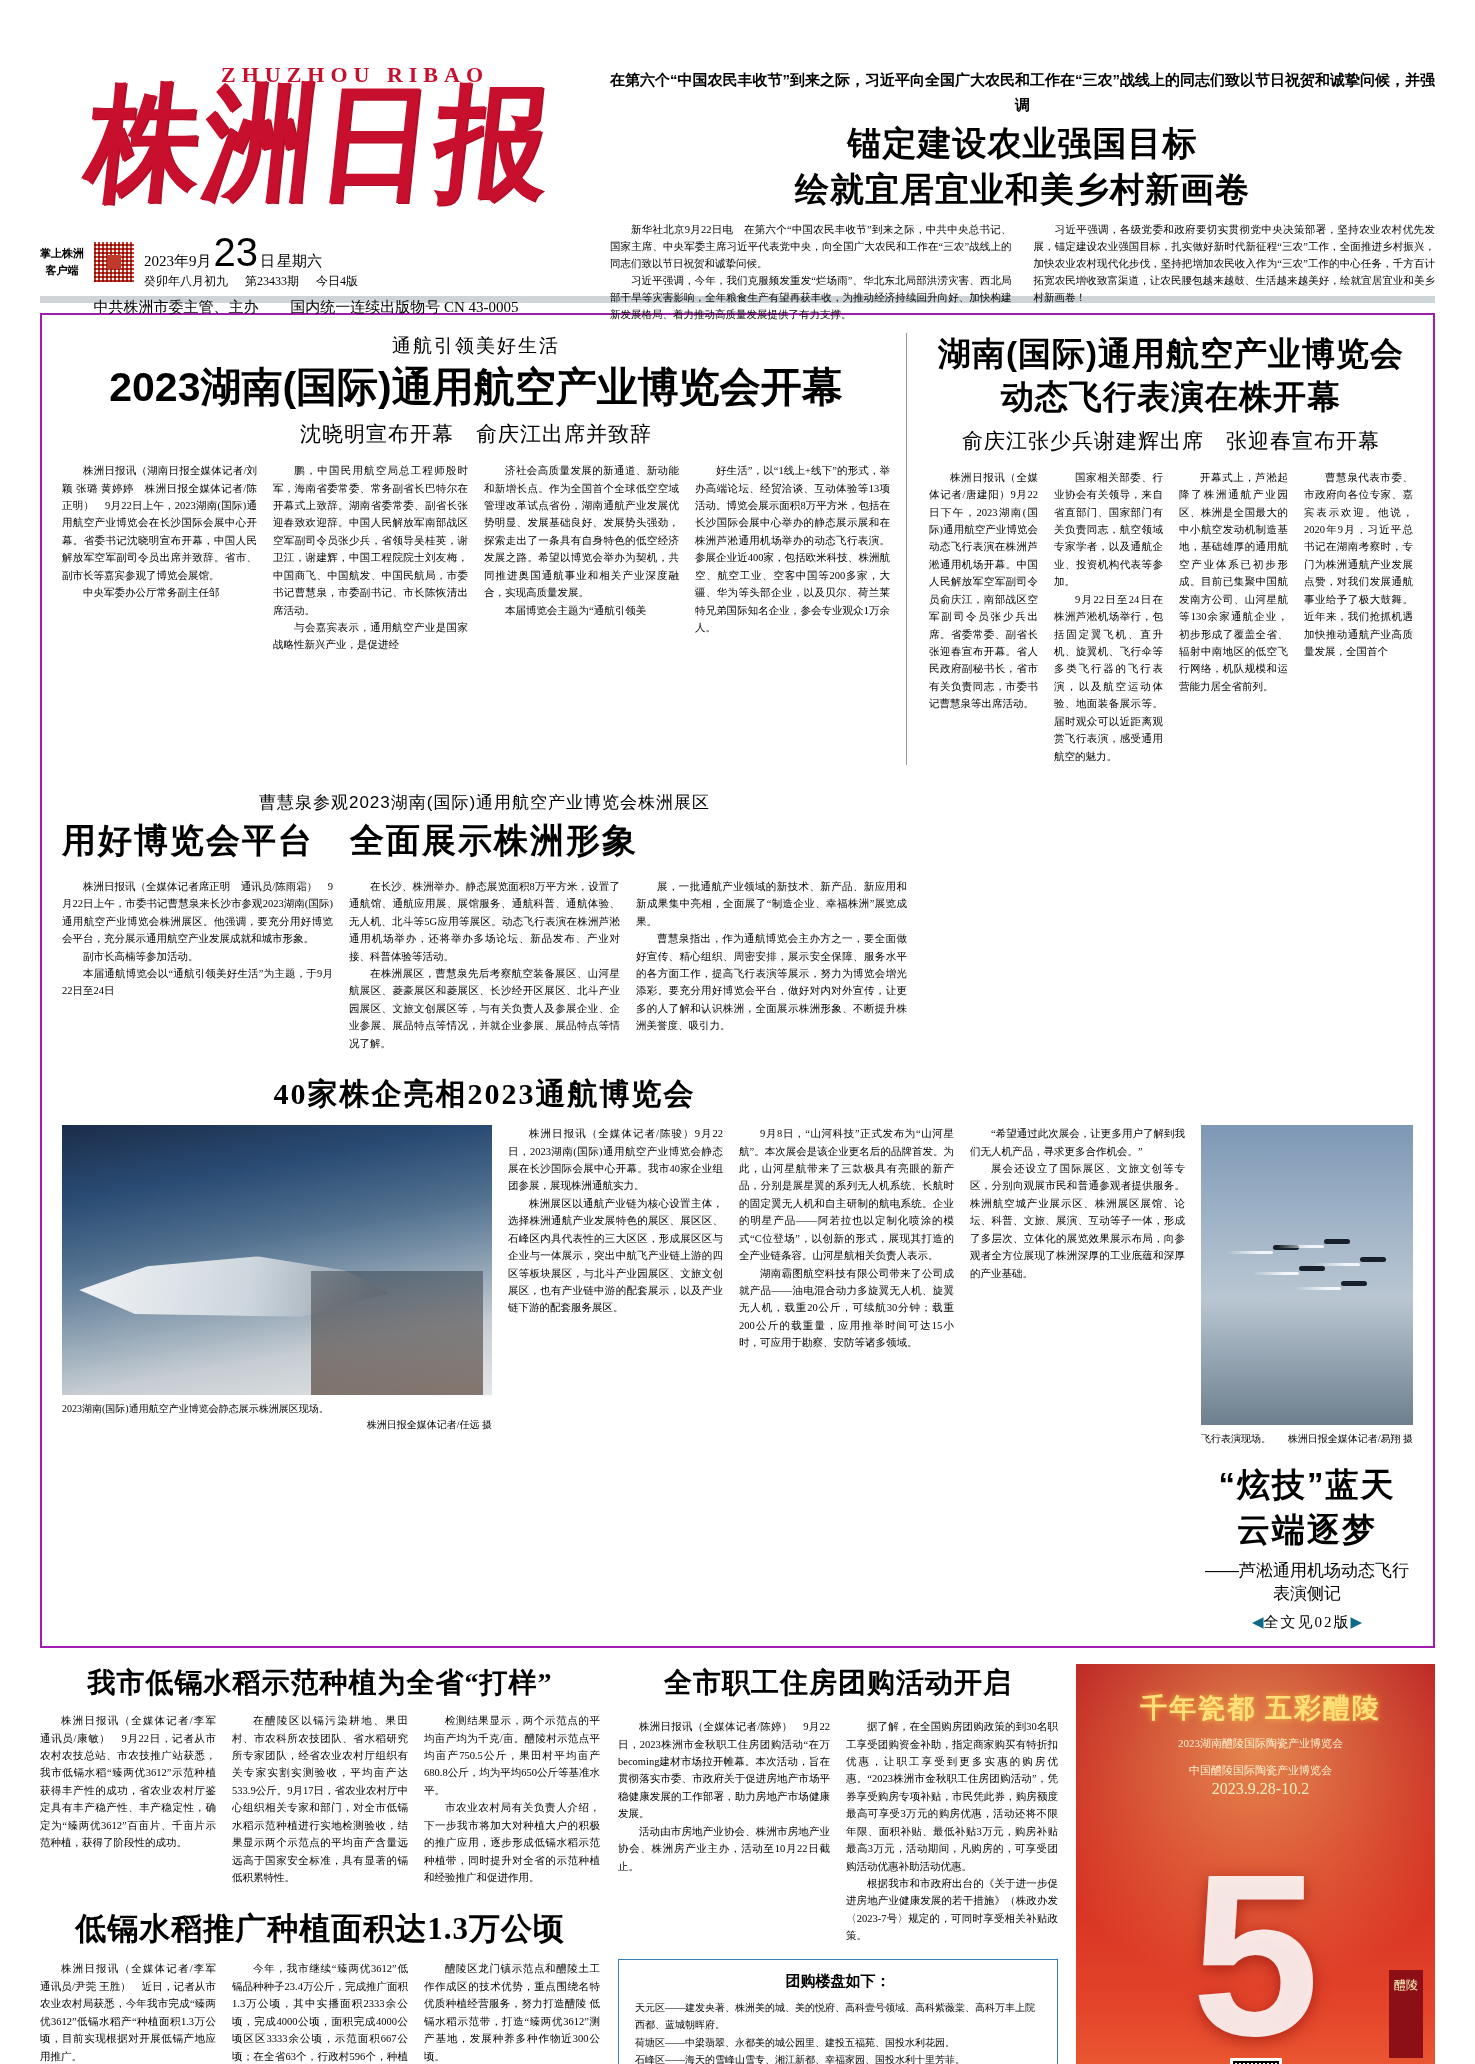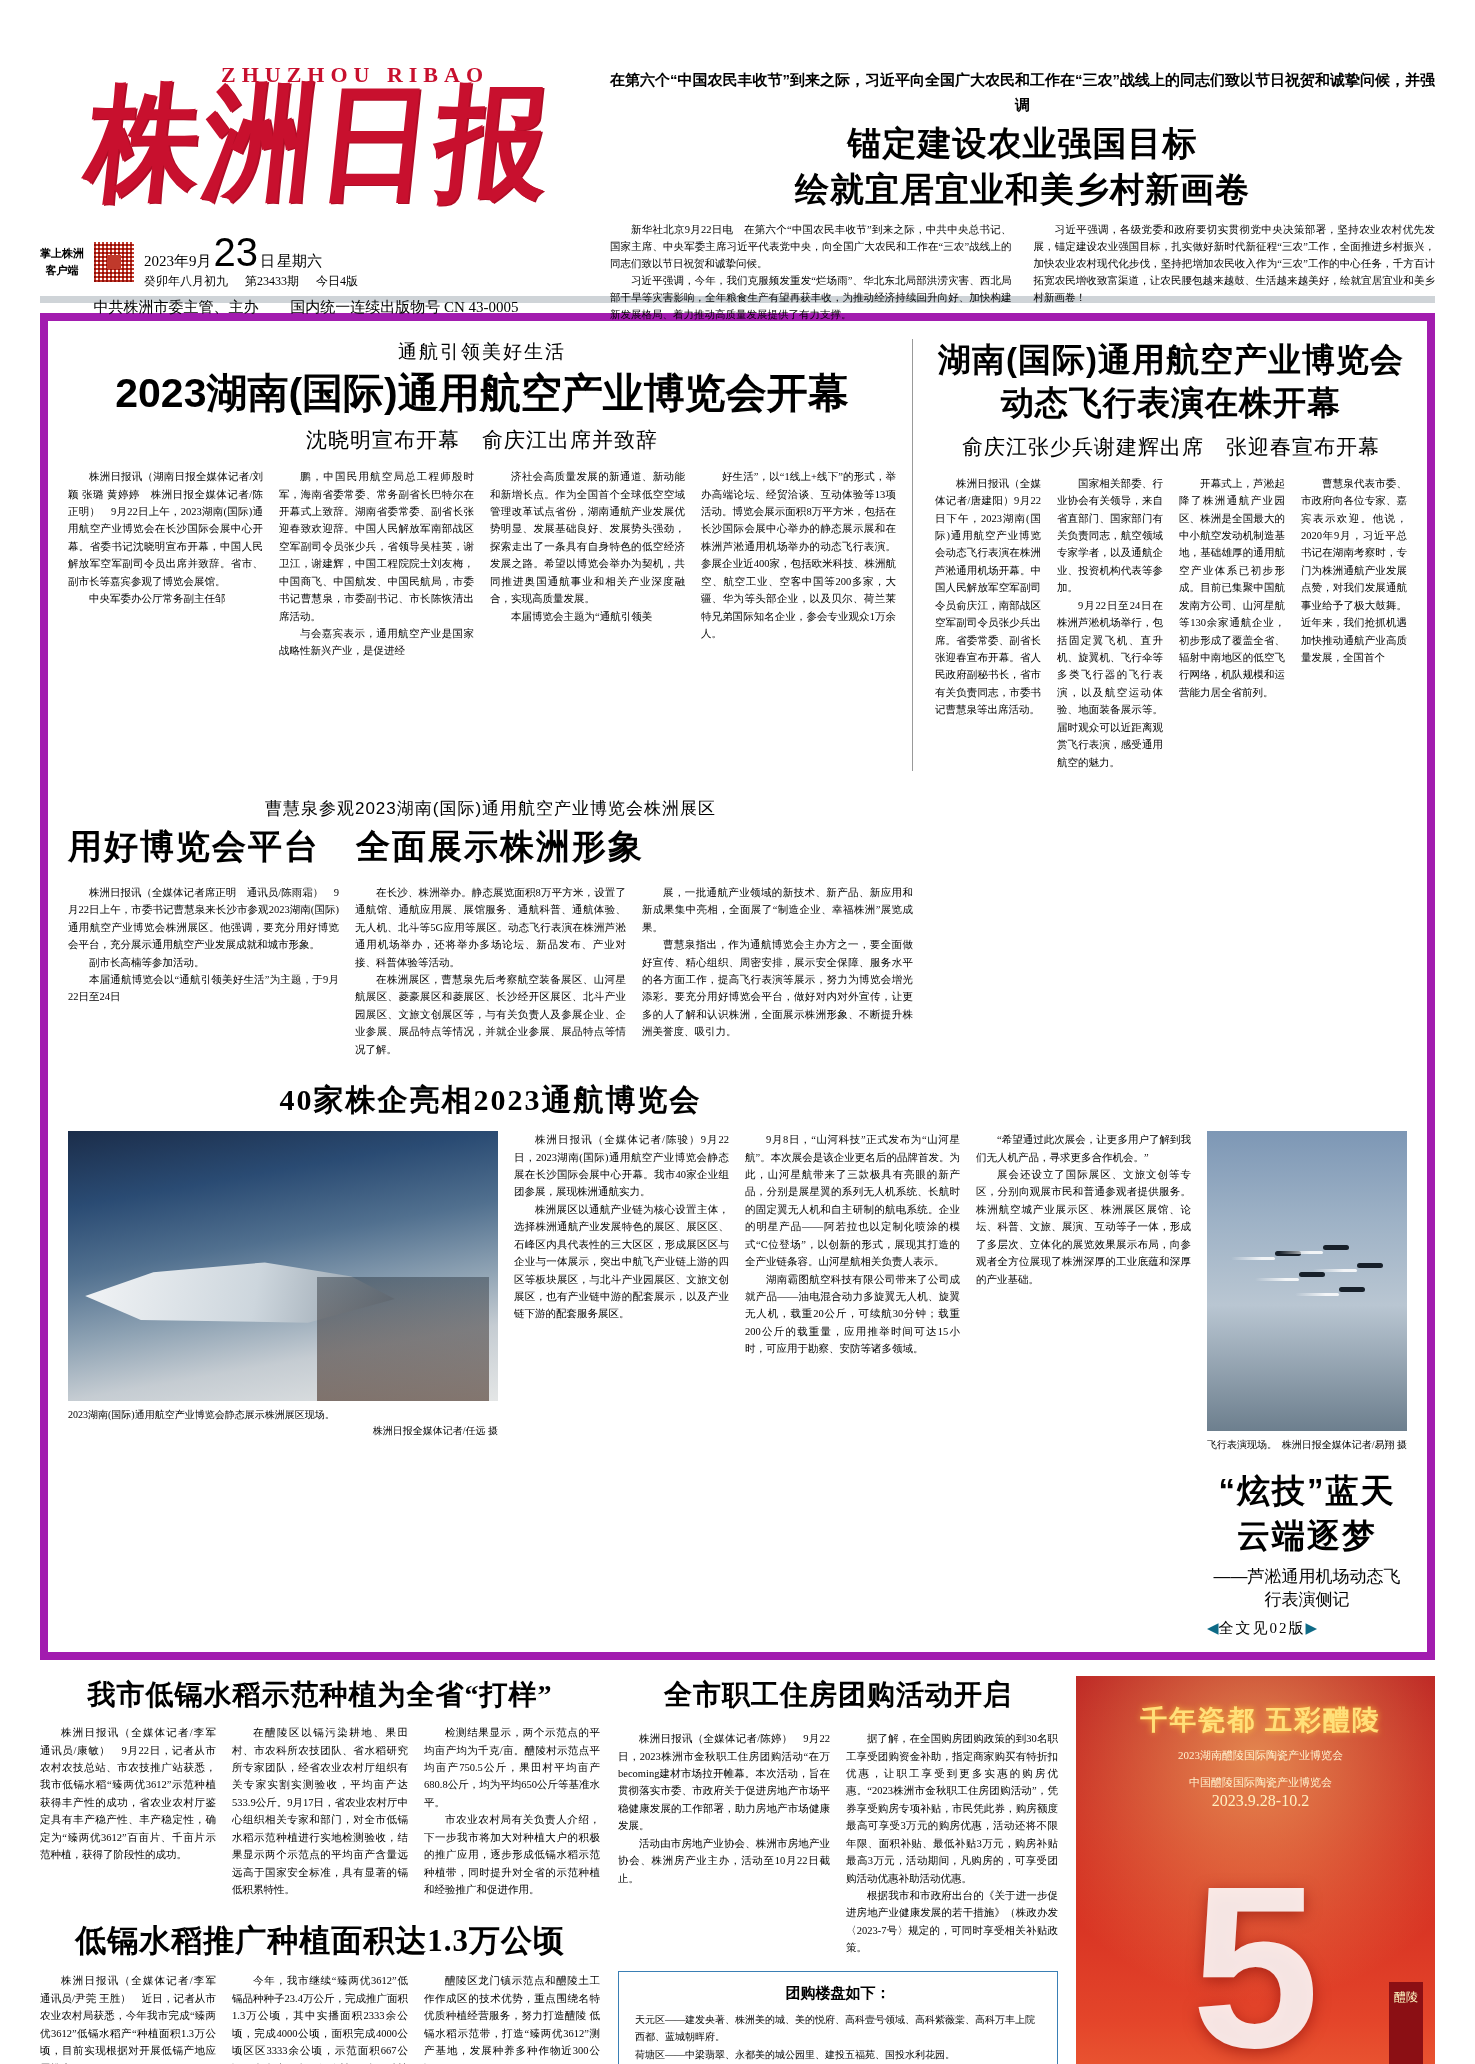--- a/index.html
+++ b/index.html
@@ -57,21 +57,21 @@
   .head-top { font-size: 34px; font-weight: bold; text-align: center;
     font-family: "Liberation Sans", sans-serif; line-height: 1.25; margin-top: 4px;
     letter-spacing: 1px; }
   .lead-cols { display: flex; gap: 22px; margin-top: 10px; font-size: 10.5px;
     line-height: 1.62; text-align: justify; }
   .lead-cols > div { flex: 1; text-indent: 2em; }
 
   .rule-gray { height: 7px; background: #cfd4d8; margin: 6px 0 10px; }
 
   
-  .feature-box { border: 8px solid #a21caf; padding: 18px 20px 14px; }
+  .feature-box { border: 2px solid #a21caf; padding: 18px 20px 14px; }
   .feature-top { display: flex; gap: 18px; }
   .ft-left { width: 845px; border-right: 1px solid #999; padding-right: 16px; }
   .ft-right { flex: 1; padding-left: 4px; }
 
   .kicker { text-align: center; font-size: 19px; font-family: "Liberation Sans", sans-serif;
     letter-spacing: 2px; margin-bottom: 4px; }
   .bighead { text-align: center; font-size: 41px; font-weight: bold;
     font-family: "Liberation Sans", sans-serif; line-height: 1.2; letter-spacing: 0px; }
   .bighead-r { text-align: center; font-size: 33px; font-weight: bold;
     font-family: "Liberation Sans", sans-serif; line-height: 1.3; letter-spacing: 1px; }
@@ -123,21 +123,21 @@
   .plane { position: absolute; width: 26px; height: 5px; background: #17202a;
     border-radius: 3px; }
   .smoke { position: absolute; height: 3px;
     background: linear-gradient(90deg, rgba(255,255,255,0) 0%, rgba(255,255,255,.85) 70%);
     border-radius: 2px; }
 
   .head4 { text-align: center; font-size: 33px; font-weight: bold;
     font-family: "Liberation Sans", sans-serif; margin-top: 16px; letter-spacing: 2px; }
   .sub4 { text-align: center; font-size: 17px; margin-top: 6px;
     font-family: "Liberation Sans", sans-serif; }
-  .jump { text-align: left; font-size: 15px; margin-top: 8px; color: #0d6a86; }
+  .jump { text-align: center; font-size: 15px; margin-top: 8px; color: #0d6a86; }
   .jump b { color: #000; font-weight: normal; letter-spacing: 2px; }
 
   
   .bottom { display: flex; gap: 18px; margin-top: 16px; }
   .bot-left { width: 560px; }
   .bot-mid { width: 440px; }
   .bot-right { flex: 1; }
   .head-b { text-align: center; font-size: 28px; font-weight: bold;
     font-family: "Liberation Serif", serif; letter-spacing: 1px; margin-bottom: 10px; }
   .head-b2 { text-align: center; font-size: 31px; font-weight: bold;

